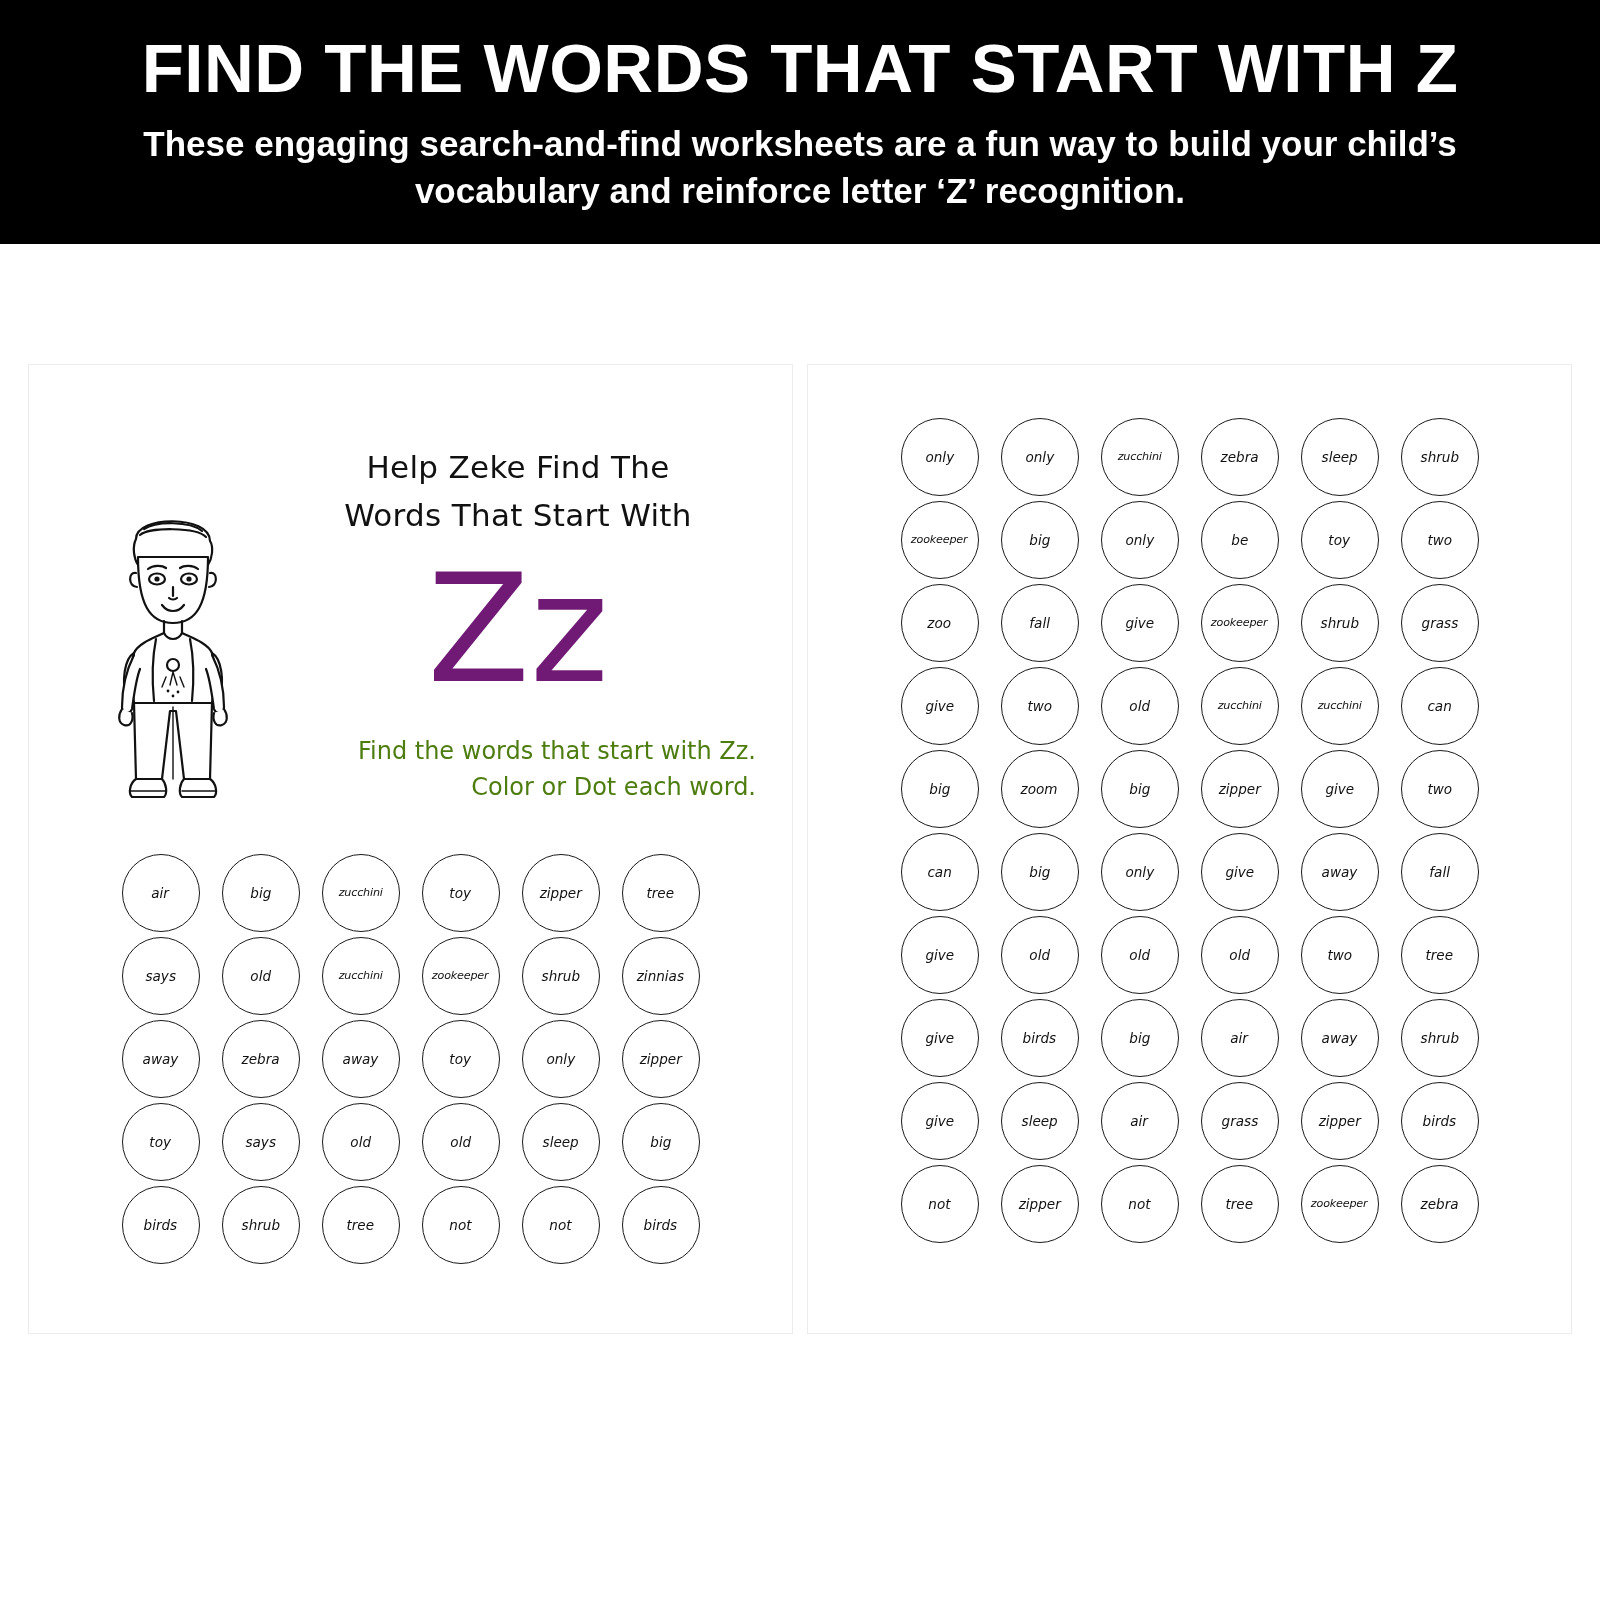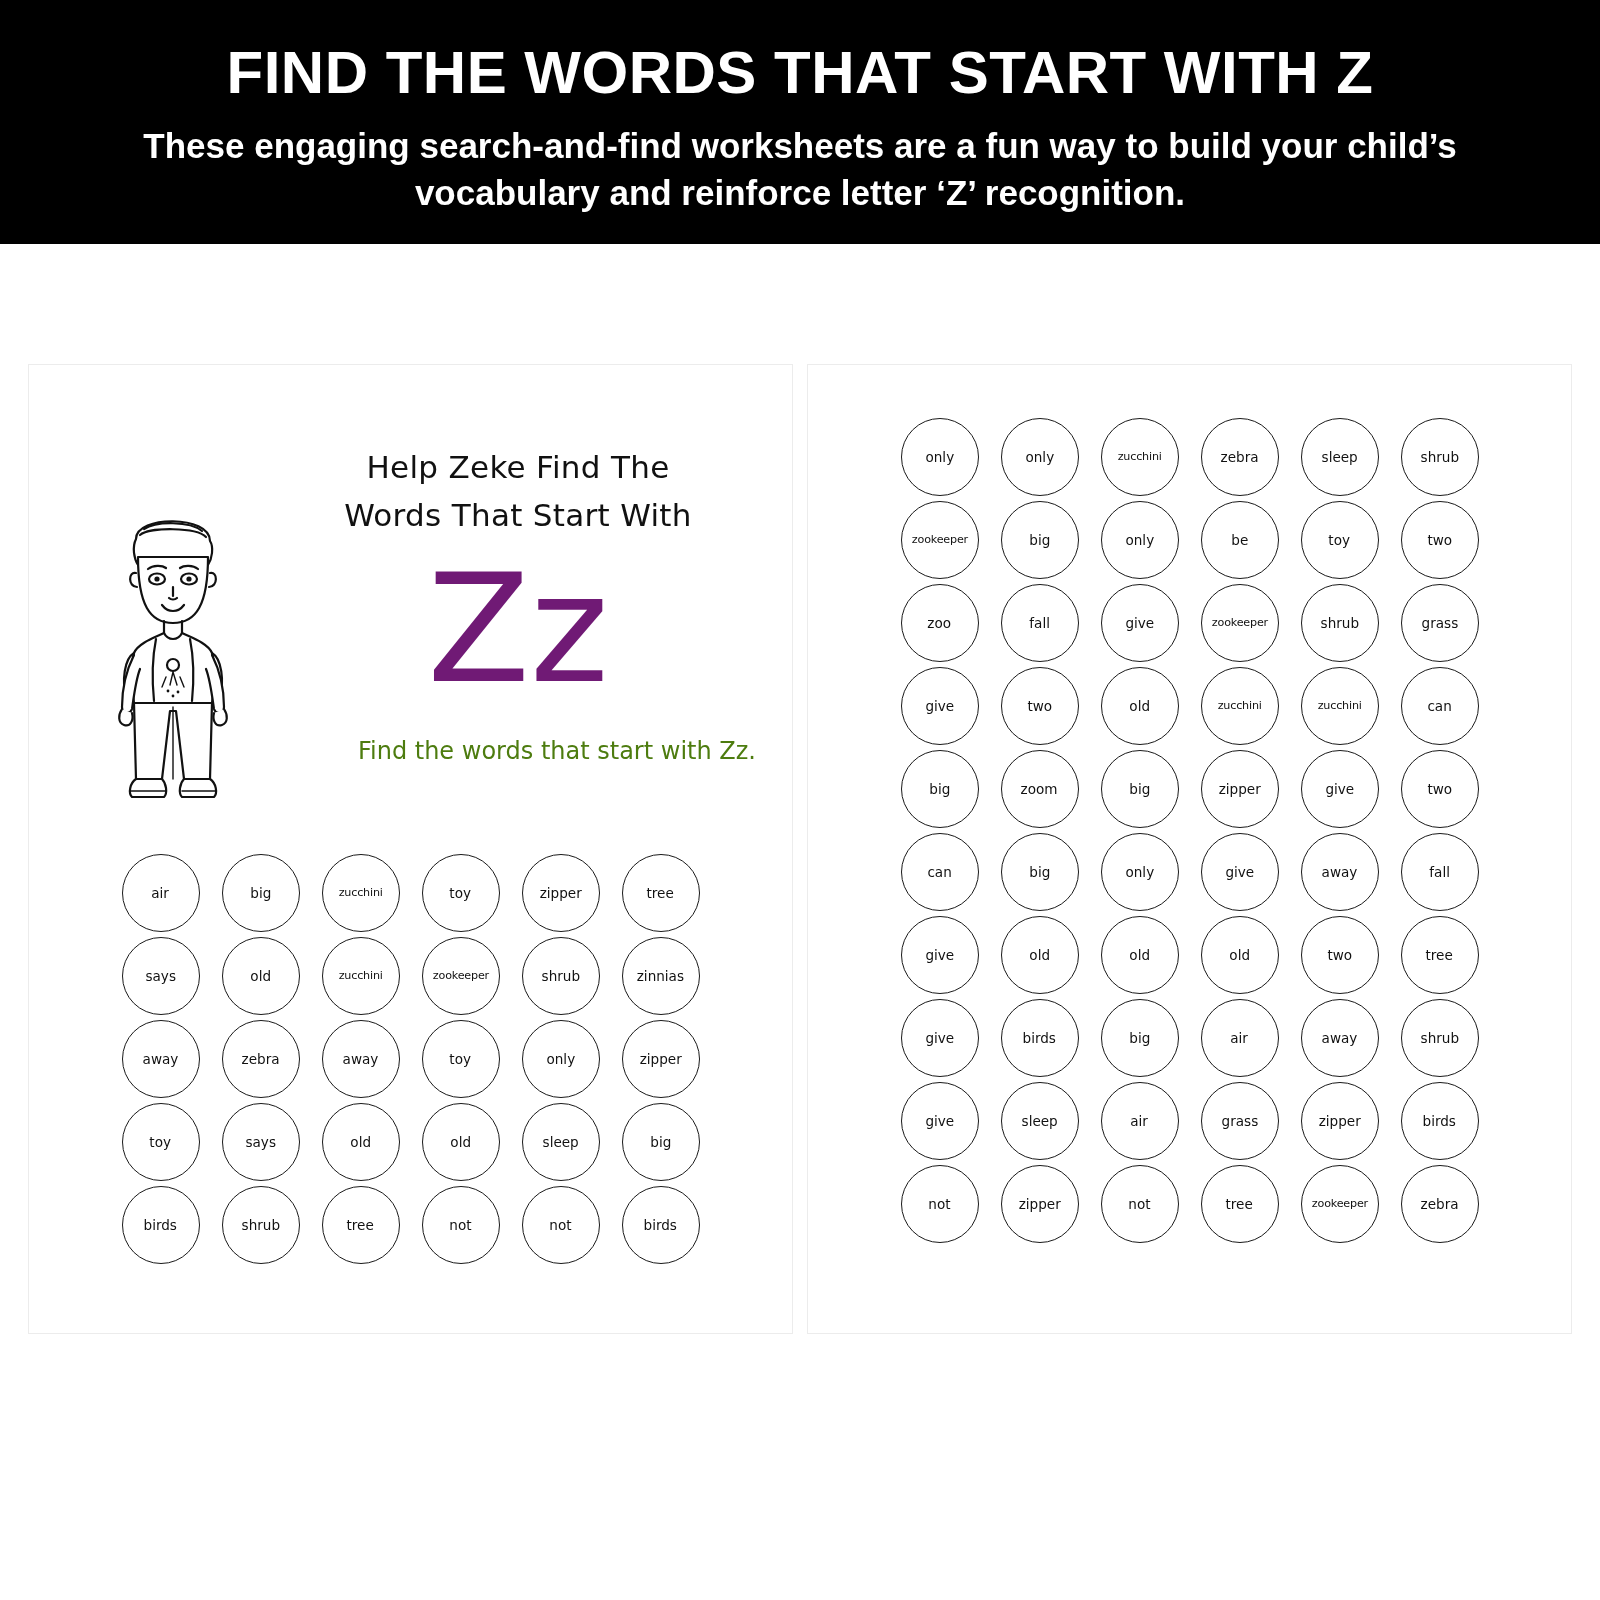--- a/index.html
+++ b/index.html
@@ -18,25 +18,25 @@
   .banner {
     background: #000000;
     color: #ffffff;
     width: 100%;
     height: 244px;
     box-sizing: border-box;
     padding: 22px 60px 0 60px;
     text-align: center;
   }
   .banner-title {
-    font-size: 60px;
+    font-size: 69px;
     font-weight: bold;
     letter-spacing: 0.5px;
     line-height: 1.12;
-    margin: 17px;
+    margin: 8px;
   }
   .banner-sub {
     font-size: 35px;
     font-weight: bold;
     line-height: 1.33;
     margin: 14px auto 0 auto;
     max-width: 1460px;
   }
 
   
@@ -102,20 +102,21 @@
     color: #4d7c0f;
     line-height: 1.5;
     margin-top: 24px;
     text-align: right;
   }
 
   
   .grid {
     display: grid;
     justify-content: center;
+    font-style: italic;
   }
   .grid-left {
     grid-template-columns: repeat(6, 100px);
     grid-auto-rows: 83px;
     margin-top: 26px;
     column-gap: 0;
   }
   .grid-right {
     grid-template-columns: repeat(6, 100px);
     grid-auto-rows: 83px;
@@ -211,20 +212,21 @@
           <path d="M106 284 C102 288, 100 298, 104 302 L136 302 C140 298, 138 288, 132 284 Z" fill="#fff"></path>
           <path d="M52 296 L88 296 M104 296 L138 296" fill="none" stroke-width="1.4"></path>
         </svg>
       </div>
 
       <div class="head-col">
         <div class="prompt-line">Help Zeke Find The</div>
         <div class="prompt-line">Words That Start With</div>
         <div class="big-letter">Zz</div>
         <div class="instructions">Find the words that start with Zz.</div>
+        <div class="instructions" style="margin-top:0">Color or Dot each word.</div>
       </div>
     </div>
 
     <div class="grid grid-left" id="grid-left">
         <div class="cell">
           <div class="bubble">
             <span>air</span>
           </div>
         </div>
         <div class="cell">

